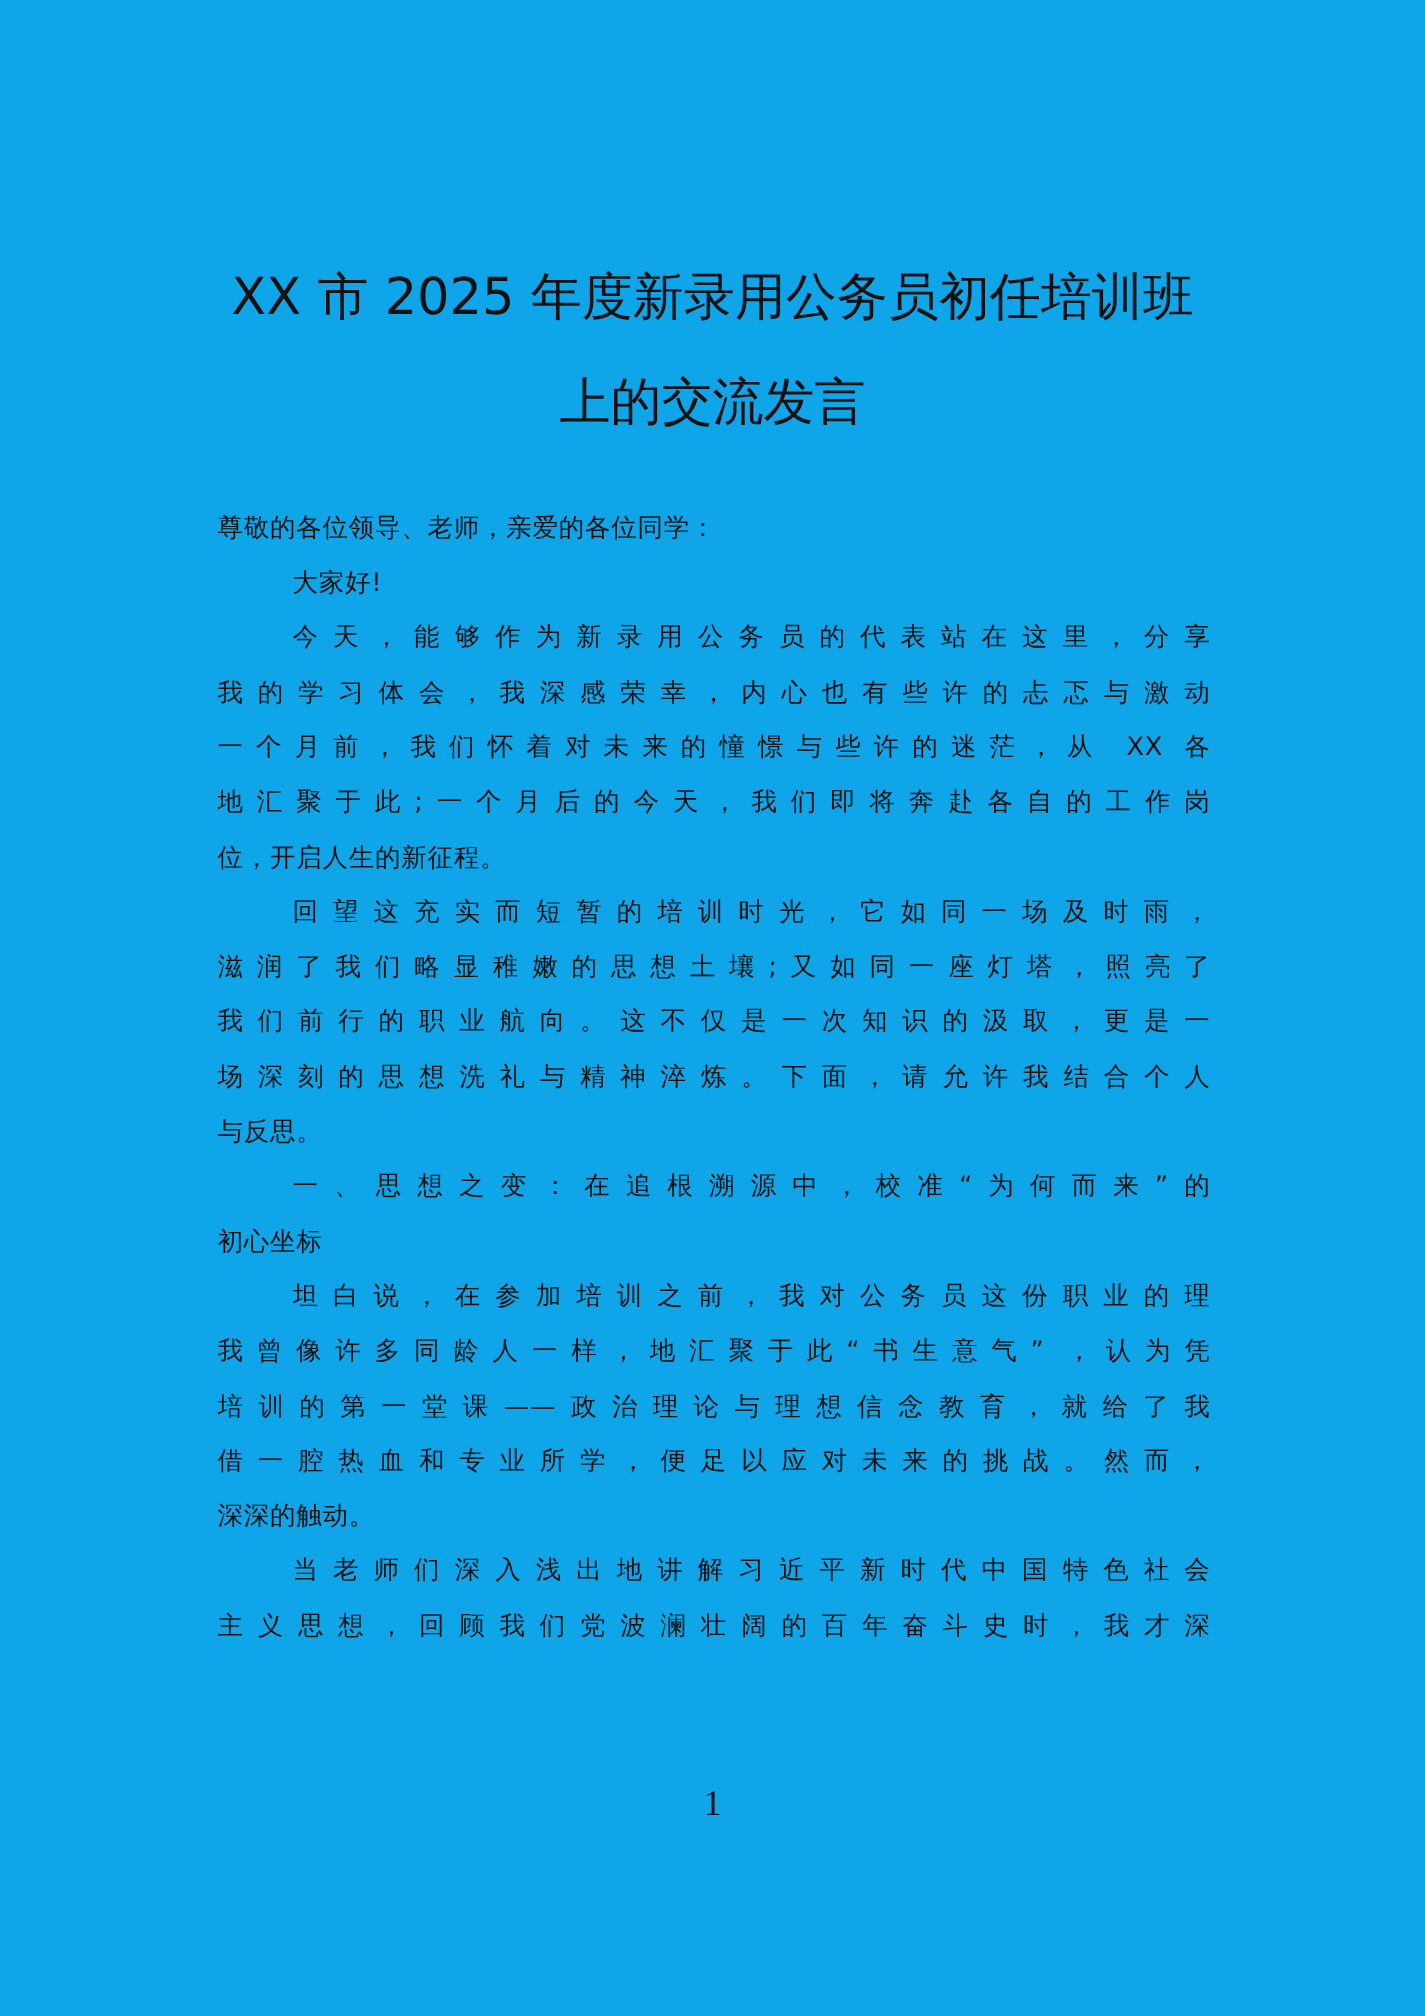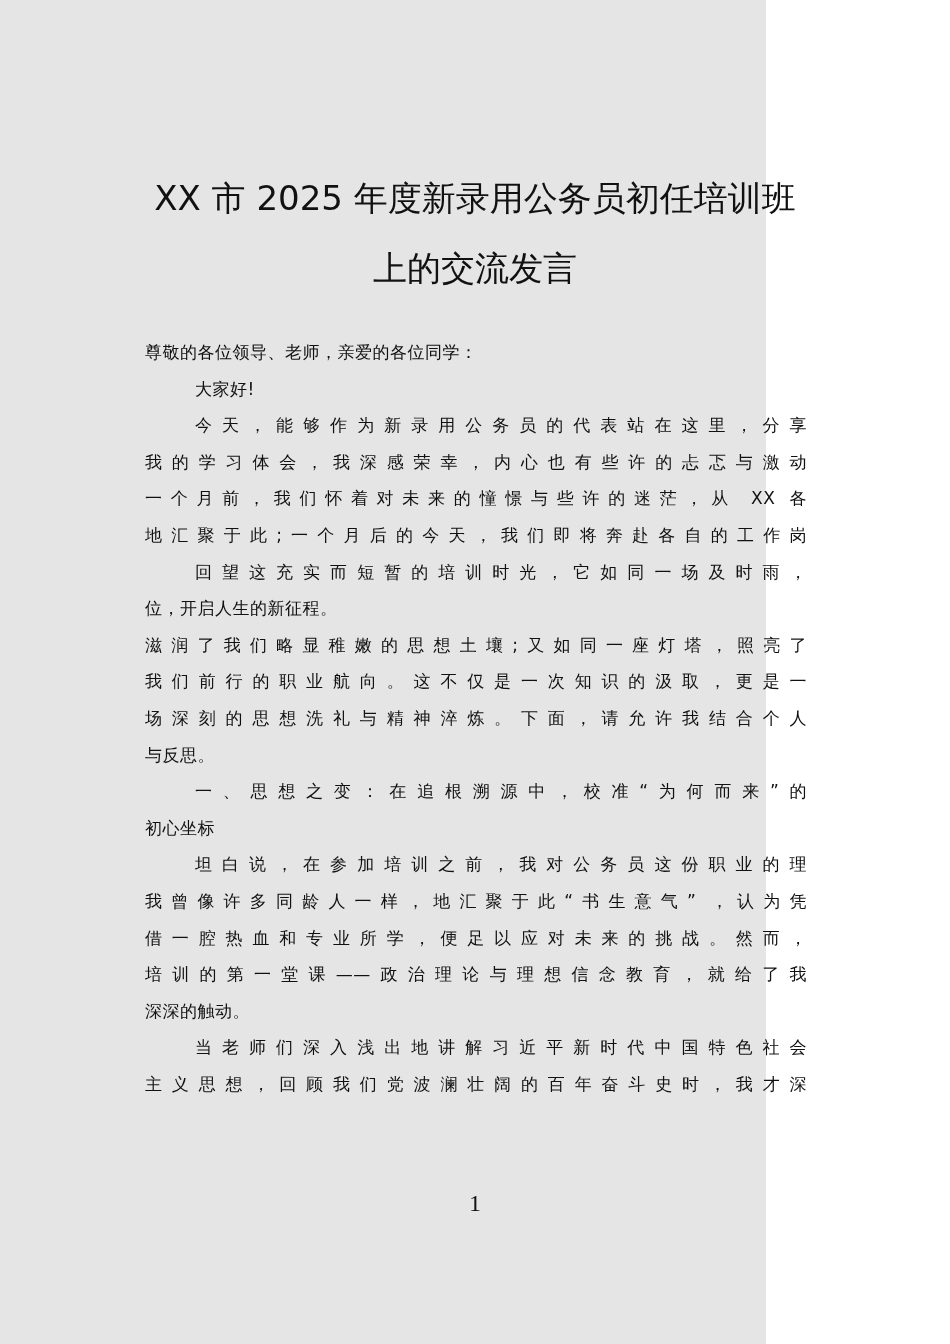--- a/index.html
+++ b/index.html
@@ -1,18 +1,18 @@
 <!DOCTYPE html>
 <html><head>
 <meta charset="utf-8">
 <style>
   html, body { margin: 0; padding: 0; background: #ffffff; }
   body { width: 950px; height: 1344px; position: relative; overflow: hidden;
          font-family: "DejaVu Sans", "Liberation Sans", sans-serif; color: #111111; }
-  .page { position: absolute; left: 0; top: 0; width: 766px; height: 1344px; background: #e5e5e5; }
+  .page { position: absolute; left: 0; top: 0; width: 950px; height: 1344px; background: #0ea5e9; }
   .title { position: absolute; left: 0; width: 950px; text-align: center;
            font-size: 34px; line-height: 40px; letter-spacing: 0px; white-space: nowrap; }
   .title.l1 { top: 178px; }
   .title.l2 { top: 248px; }
   .body { position: absolute; left: 145px; top: 334px; width: 662px; }
   .line { height: 36.6px; line-height: 36.6px; font-size: 17px; white-space: nowrap;
           overflow: visible; letter-spacing: 0.5px; }
   .line.indent { padding-left: 50px; }
   .line.justify { text-align: justify; text-align-last: justify; }
   .footer { position: absolute; left: 0; width: 950px; top: 1188px; text-align: center;
@@ -25,31 +25,31 @@
   <div class="title l1">XX 市 2025 年度新录用公务员初任培训班</div>
   <div class="title l2">上的交流发言</div>
 
   <div class="body" id="body-lines">
       <div class="line">尊敬的各位领导、老师，亲爱的各位同学：</div>
       <div class="line indent">大家好!</div>
       <div class="line indent justify">今天，能够作为新录用公务员的代表站在这里，分享</div>
       <div class="line justify">我的学习体会，我深感荣幸，内心也有些许的忐忑与激动</div>
       <div class="line justify">一个月前，我们怀着对未来的憧憬与些许的迷茫，从 XX 各</div>
       <div class="line justify">地汇聚于此;一个月后的今天，我们即将奔赴各自的工作岗</div>
+      <div class="line">位，开启人生的新征程。</div>
       <div class="line indent justify">回望这充实而短暂的培训时光，它如同一场及时雨，</div>
-      <div class="line">位，开启人生的新征程。</div>
       <div class="line justify">滋润了我们略显稚嫩的思想土壤;又如同一座灯塔，照亮了</div>
       <div class="line justify">我们前行的职业航向。这不仅是一次知识的汲取，更是一</div>
       <div class="line justify">场深刻的思想洗礼与精神淬炼。下面，请允许我结合个人</div>
       <div class="line">与反思。</div>
       <div class="line indent justify">一、思想之变：在追根溯源中，校准“为何而来”的</div>
       <div class="line">初心坐标</div>
       <div class="line indent justify">坦白说，在参加培训之前，我对公务员这份职业的理</div>
       <div class="line justify">我曾像许多同龄人一样，地汇聚于此“书生意气” ，认为凭</div>
+      <div class="line justify">培训的第一堂课——政治理论与理想信念教育，就给了我</div>
       <div class="line justify">借一腔热血和专业所学，便足以应对未来的挑战。然而，</div>
-      <div class="line justify">培训的第一堂课——政治理论与理想信念教育，就给了我</div>
       <div class="line">深深的触动。</div>
       <div class="line indent justify">当老师们深入浅出地讲解习近平新时代中国特色社会</div>
       <div class="line justify">主义思想，回顾我们党波澜壮阔的百年奋斗史时，我才深</div>
     </div>
 
   <div class="footer">1</div>
 </div>
 
 </body></html>

